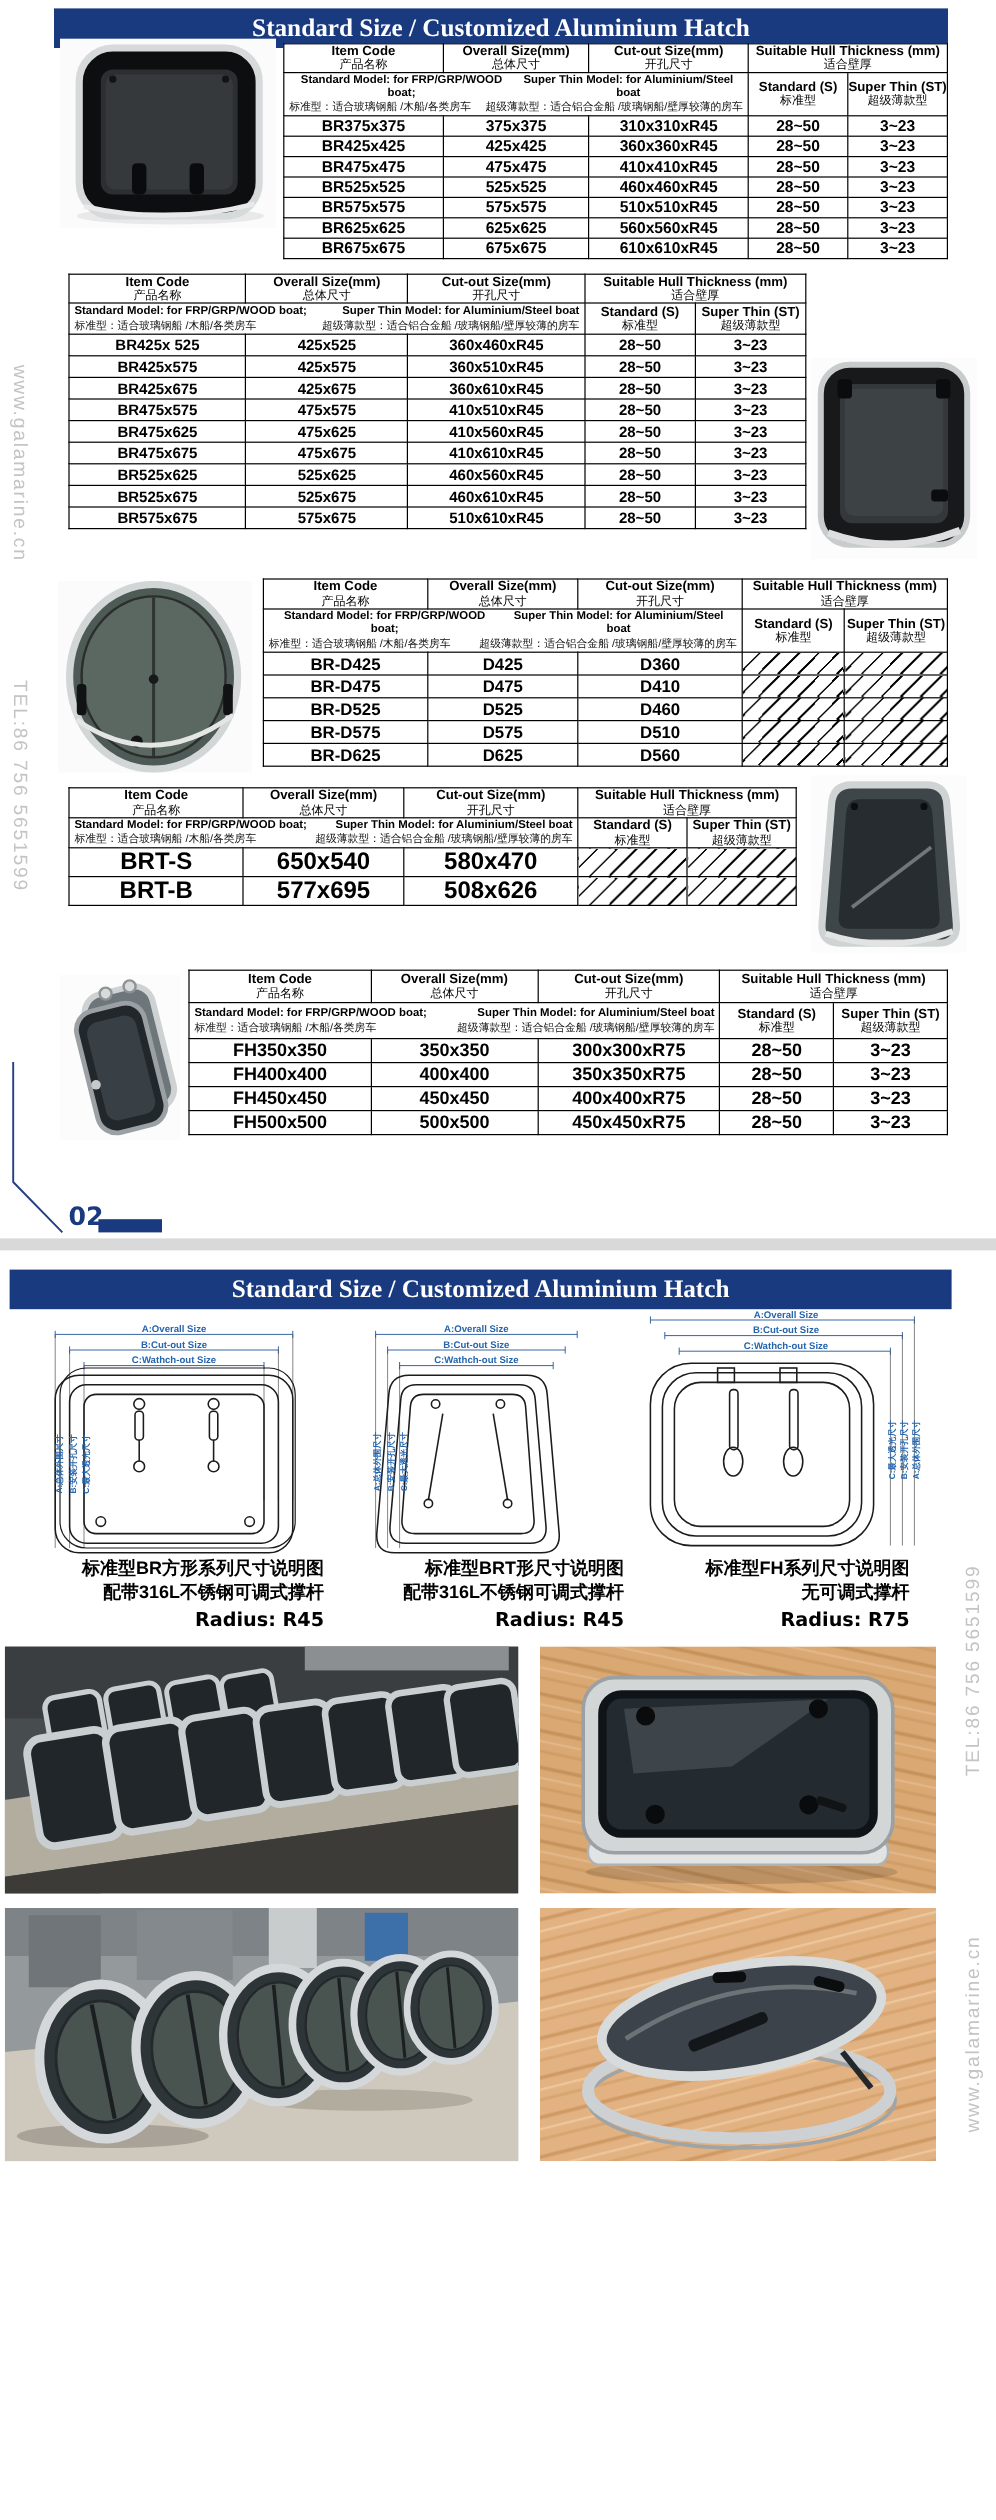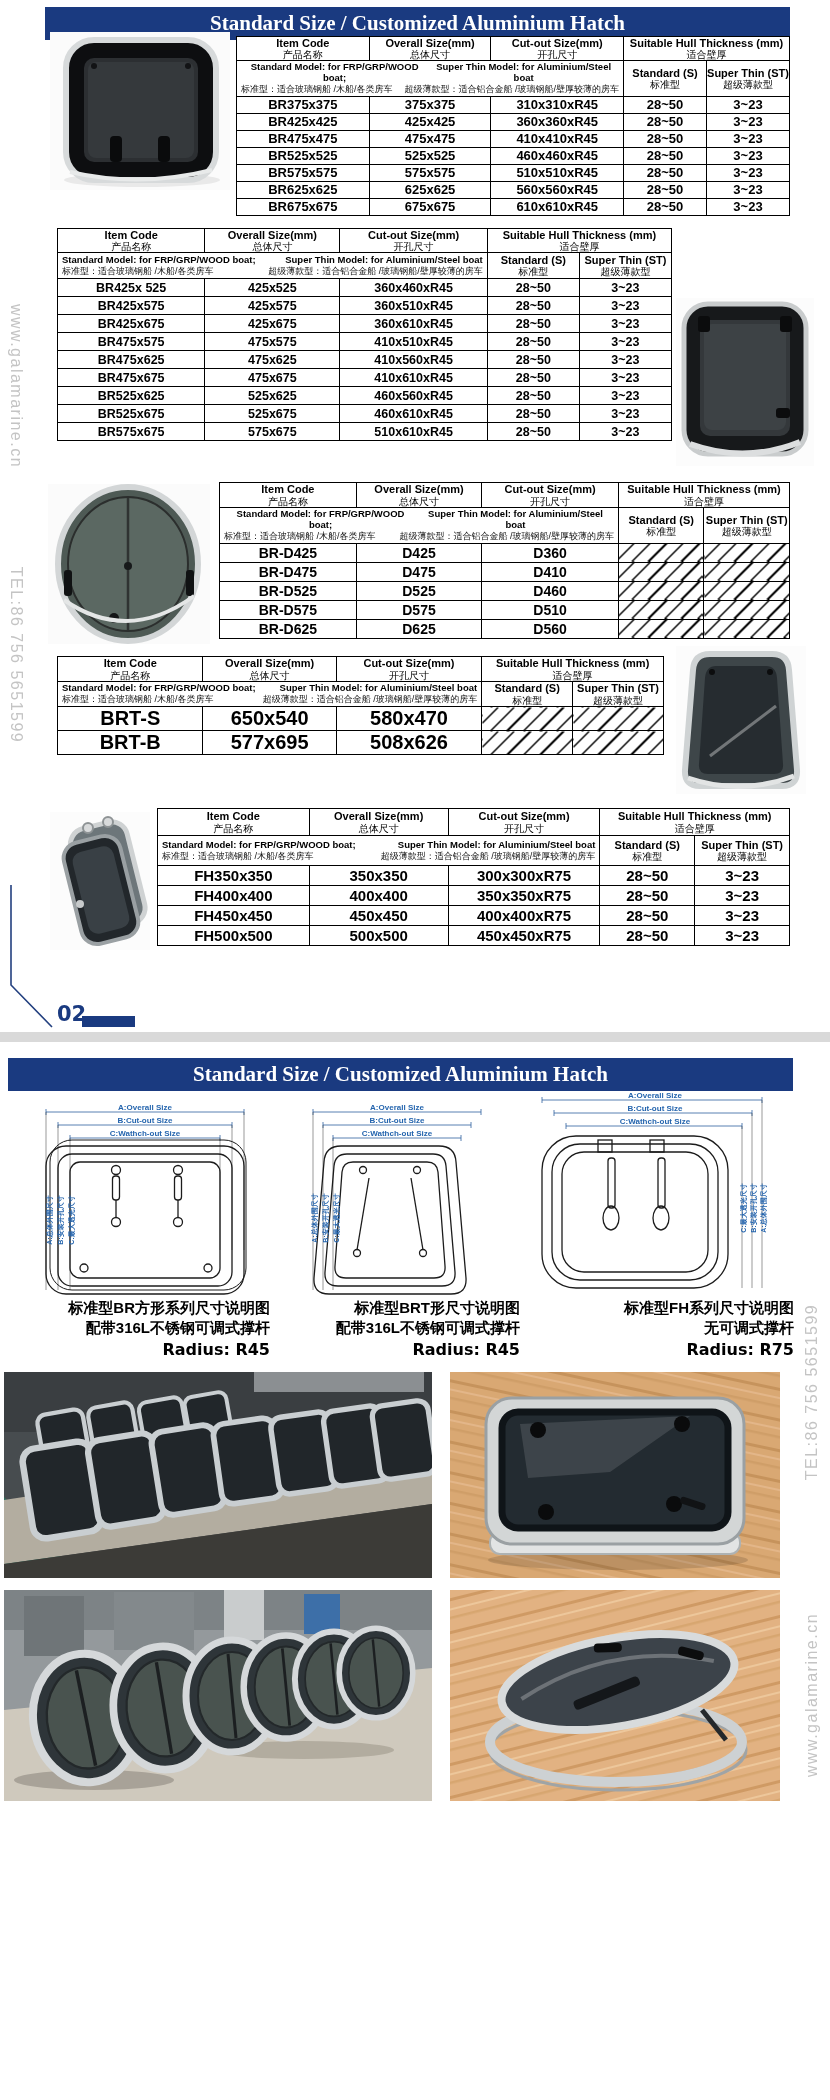--- a/index.html
+++ b/index.html
@@ -686,21 +686,21 @@
   <div class="caption" style="left:30px;top:1298px;width:240px;">
     <div class="c1">标准型BR方形系列尺寸说明图</div>
     <div class="c2">配带316L不锈钢可调式撑杆</div>
     <div class="cr">Radius: R45</div>
   </div>
   <div class="caption" style="left:280px;top:1298px;width:240px;">
     <div class="c1">标准型BRT形尺寸说明图</div>
     <div class="c2">配带316L不锈钢可调式撑杆</div>
     <div class="cr">Radius: R45</div>
   </div>
-  <div class="caption" style="left:544px;top:1298px;width:250px;">
+  <div class="caption" style="left:508px;top:1298px;width:250px;">
     <div class="c1">标准型FH系列尺寸说明图</div>
     <div class="c2">无可调式撑杆</div>
     <div class="cr">Radius: R75</div>
   </div>
 
   <div class="photo" style="left:4px;top:1372px;">
     <svg width="428" height="206" viewBox="0 0 428 206">
       <defs>
           <g id="fA">
             <rect x="-32" y="-42" width="64" height="84" rx="12" fill="#21262a" stroke="#c9ced1" stroke-width="6"></rect>

